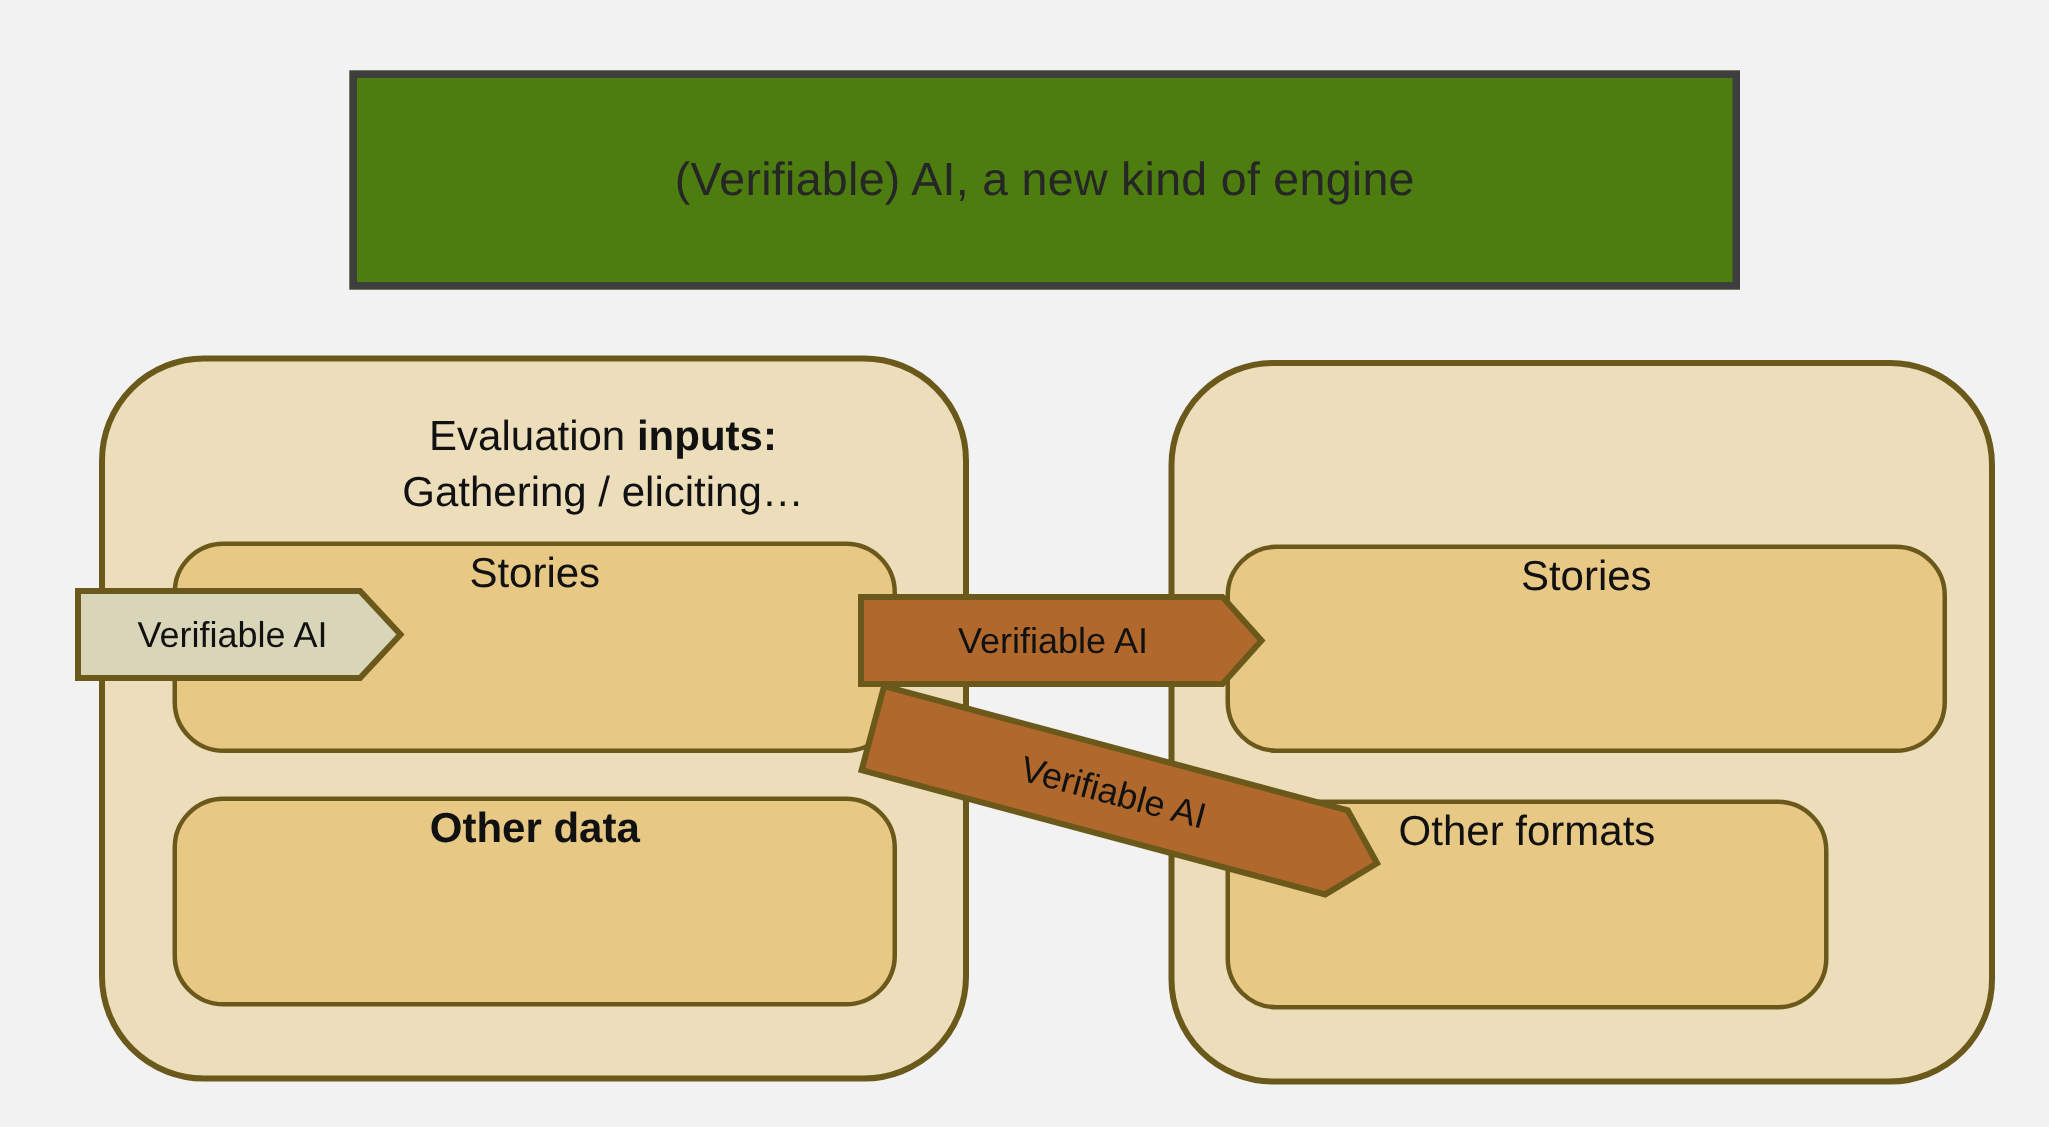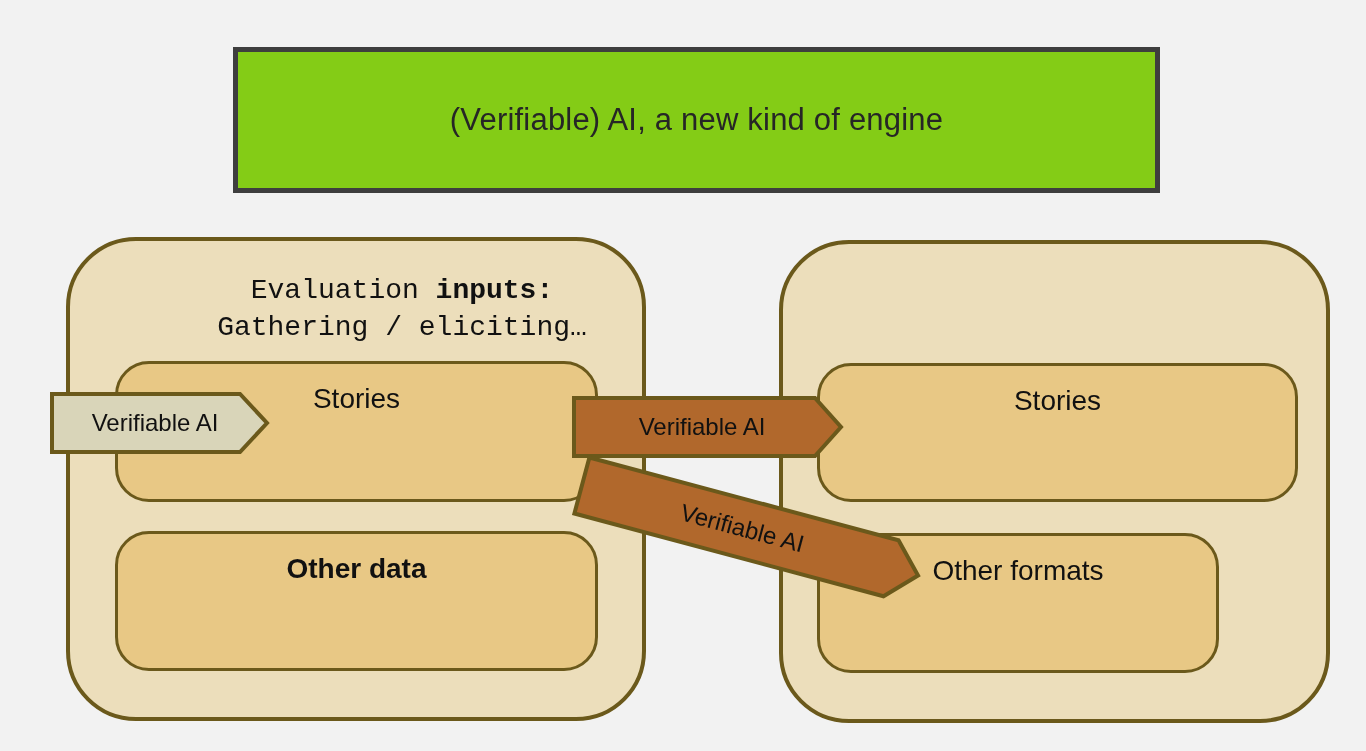--- a/index.html
+++ b/index.html
@@ -5,44 +5,44 @@
   html,body{margin:0;padding:0;background:#f2f2f2;}
   .canvas{
     position:relative;width:1366px;height:751px;overflow:hidden;
     background:#f2f2f2;
     font-family:"Liberation Sans",sans-serif;
     color:#141414;
   }
   
   .title-box{
     position:absolute;left:233px;top:47px;width:927px;height:146px;
-    box-sizing:border-box;background:#84cc16;border:5px solid #3e3e3e;
+    box-sizing:border-box;background:#4d7c0f;border:5px solid #3e3e3e;
     display:flex;flex-direction:column;justify-content:center;align-items:center;
     font-size:31px;line-height:42px;color:#262626;letter-spacing:.2px;
   }
   
   .container{
     position:absolute;box-sizing:border-box;
     background:#ecdebb;border:4px solid #6b591b;border-radius:70px;
   }
   .container.left{left:66px;top:237px;width:580px;height:484px;}
   .container.right{left:779px;top:240px;width:551px;height:483px;}
   .hdr{
     position:absolute;text-align:center;font-size:28px;line-height:37px;color:#111;
   }
-  .hdr.left{left:66px;top:272px;width:672px;font-family:Liberation Mono, monospace;}
+  .hdr.left{left:66px;top:272px;width:672px;}
   .hdr.right{left:779px;top:276px;width:551px;}
   .hdr .b{font-weight:bold;}
   
   .inner{
     position:absolute;box-sizing:border-box;
     background:#e8c885;border:3px solid #6b591b;border-radius:34px;
     text-align:center;font-size:28px;color:#111;
   }
-  .inner span{display:inline-block;padding-top:19px;}
+  .inner span{display:inline-block;padding-top:2px;}
   .in-stories {left:115px;top:361px;width:483px;height:141px;}
   .in-other   {left:115px;top:531px;width:483px;height:140px;font-weight:bold;}
   .out-stories{left:817px;top:363px;width:481px;height:139px;}
   .out-other  {left:817px;top:533px;width:402px;height:140px;text-decoration:underline;}
   
   .arrow{position:absolute;overflow:visible;}
   .arrow polygon{stroke:#6b591b;stroke-width:4;stroke-linejoin:miter;}
   .arrow text{
     font-family:"Liberation Sans",sans-serif;font-size:24px;fill:#111;
     text-anchor:middle;

